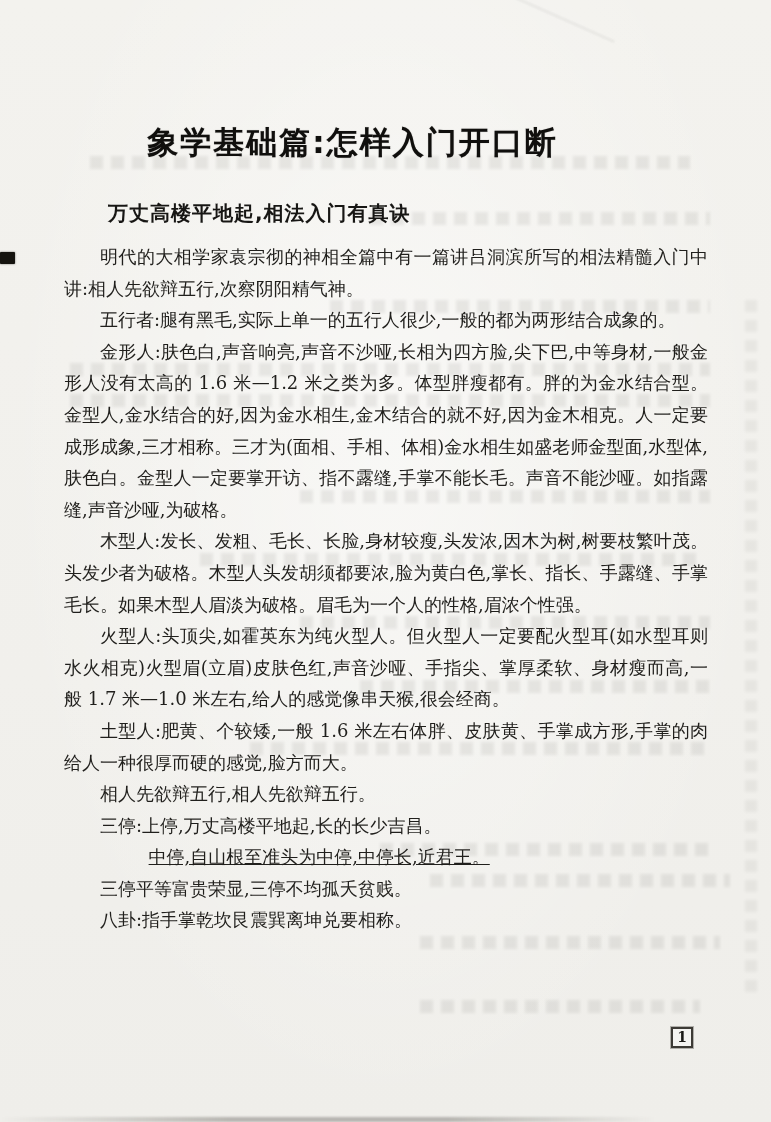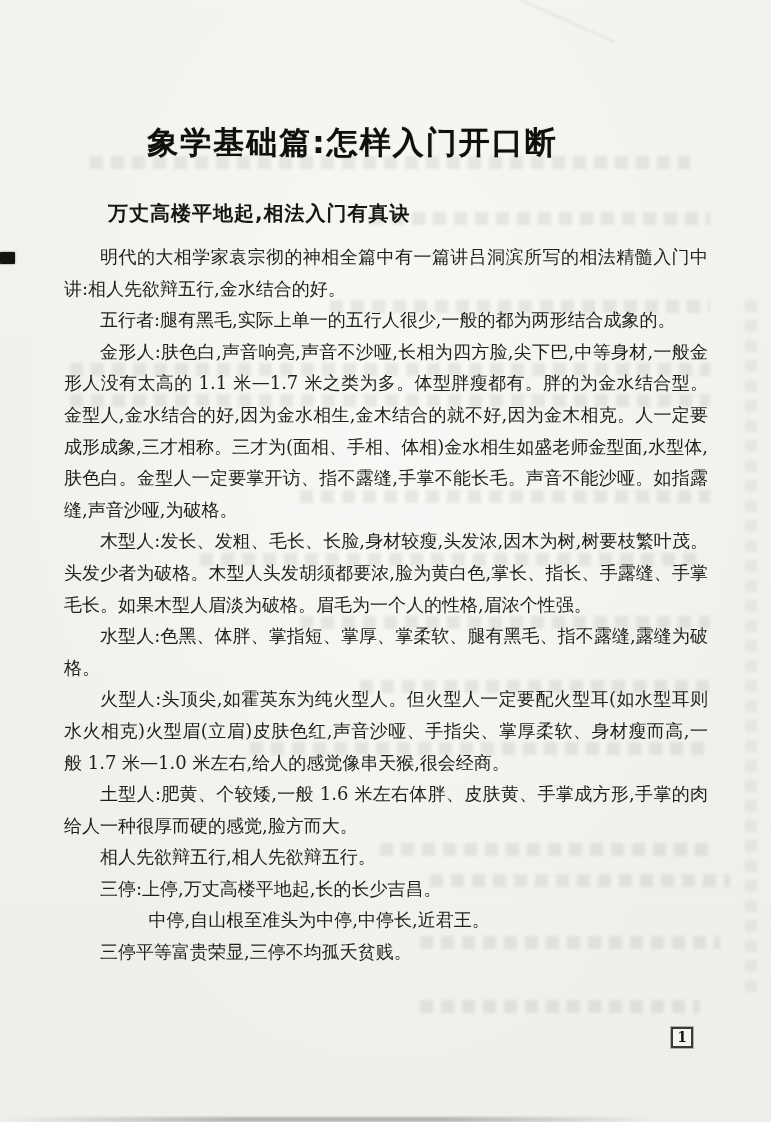--- a/index.html
+++ b/index.html
@@ -34,21 +34,21 @@
     font-family:"DejaVu Sans","Liberation Sans",sans-serif;
     font-weight:bold;font-size:20px;letter-spacing:1px;color:#171614;margin-left:41px;
   }
   .body-text{
     position:absolute;top:241px;left:64px;width:644px;
     font-size:18px;line-height:31.6px;
     text-align:justify;text-justify:inter-ideograph;
     color:#201f1c;
   }
   .body-text p{margin:0;text-indent:2em;}
-  .body-text p.sub{text-indent:4.7em;}
+  .body-text p.sub{text-indent:4.7em;text-decoration:underline;}
   
   .edge-mark{
     position:absolute;left:0;top:252px;width:15px;height:12px;
     background:#15130f;border-radius:1px;
     box-shadow:0 0 2px rgba(0,0,0,0.6);
   }
   
   .page-num{
     position:absolute;left:671px;top:1027px;
     min-width:12px;height:17px;padding:0 3px;
@@ -99,30 +99,30 @@
   <div class="smudge" style="top:1000px;left:420px;width:280px"></div>
   <div class="smudge v" style="top:300px;left:745px;height:700px"></div>
 
   <div class="edge-mark"></div>
 
   <h1 class="title">象学基础篇:怎样入门开口断</h1>
 
   <h2 class="subtitle">万丈高楼平地起,相法入门有真诀</h2>
 
   <div class="body-text">
-    <p>明代的大相学家袁宗彻的神相全篇中有一篇讲吕洞滨所写的相法精髓入门中讲:相人先欲辩五行,金水结合的好。</p>
+    <p>明代的大相学家袁宗彻的神相全篇中有一篇讲吕洞滨所写的相法精髓入门中讲:相人先欲辩五行,次察阴阳精气神。</p>
     <p>五行者:腿有黑毛,实际上单一的五行人很少,一般的都为两形结合成象的。</p>
-    <p>金形人:肤色白,声音响亮,声音不沙哑,长相为四方脸,尖下巴,中等身材,一般金形人没有太高的 1.1 米—1.7 米之类为多。体型胖瘦都有。胖的为金水结合型。金型人,金水结合的好,因为金水相生,金木结合的就不好,因为金木相克。人一定要成形成象,三才相称。三才为(面相、手相、体相)金水相生如盛老师金型面,水型体,肤色白。金型人一定要掌开访、指不露缝,手掌不能长毛。声音不能沙哑。如指露缝,声音沙哑,为破格。</p>
+    <p>金形人:肤色白,声音响亮,声音不沙哑,长相为四方脸,尖下巴,中等身材,一般金形人没有太高的 1.6 米—1.2 米之类为多。体型胖瘦都有。胖的为金水结合型。金型人,金水结合的好,因为金水相生,金木结合的就不好,因为金木相克。人一定要成形成象,三才相称。三才为(面相、手相、体相)金水相生如盛老师金型面,水型体,肤色白。金型人一定要掌开访、指不露缝,手掌不能长毛。声音不能沙哑。如指露缝,声音沙哑,为破格。</p>
     <p>木型人:发长、发粗、毛长、长脸,身材较瘦,头发浓,因木为树,树要枝繁叶茂。头发少者为破格。木型人头发胡须都要浓,脸为黄白色,掌长、指长、手露缝、手掌毛长。如果木型人眉淡为破格。眉毛为一个人的性格,眉浓个性强。</p>
-    <p>水型人:色黑、体胖、掌指短、掌厚、掌柔软、腿有黑毛、指不露缝,露缝为破格。</p>
     <p>火型人:头顶尖,如霍英东为纯火型人。但火型人一定要配火型耳(如水型耳则水火相克)火型眉(立眉)皮肤色红,声音沙哑、手指尖、掌厚柔软、身材瘦而高,一般 1.7 米—1.0 米左右,给人的感觉像串天猴,很会经商。</p>
     <p>土型人:肥黄、个较矮,一般 1.6 米左右体胖、皮肤黄、手掌成方形,手掌的肉给人一种很厚而硬的感觉,脸方而大。</p>
     <p>相人先欲辩五行,相人先欲辩五行。</p>
     <p>三停:上停,万丈高楼平地起,长的长少吉昌。</p>
     <p class="sub">中停,自山根至准头为中停,中停长,近君王。</p>
     <p>三停平等富贵荣显,三停不均孤夭贫贱。</p>
+    <p>八卦:指手掌乾坎艮震巽离坤兑要相称。</p>
   </div>
 
   <div class="page-num">1</div>
 
   <div class="bottom-shade"></div>
 
 </div>
 
 </body></html>

